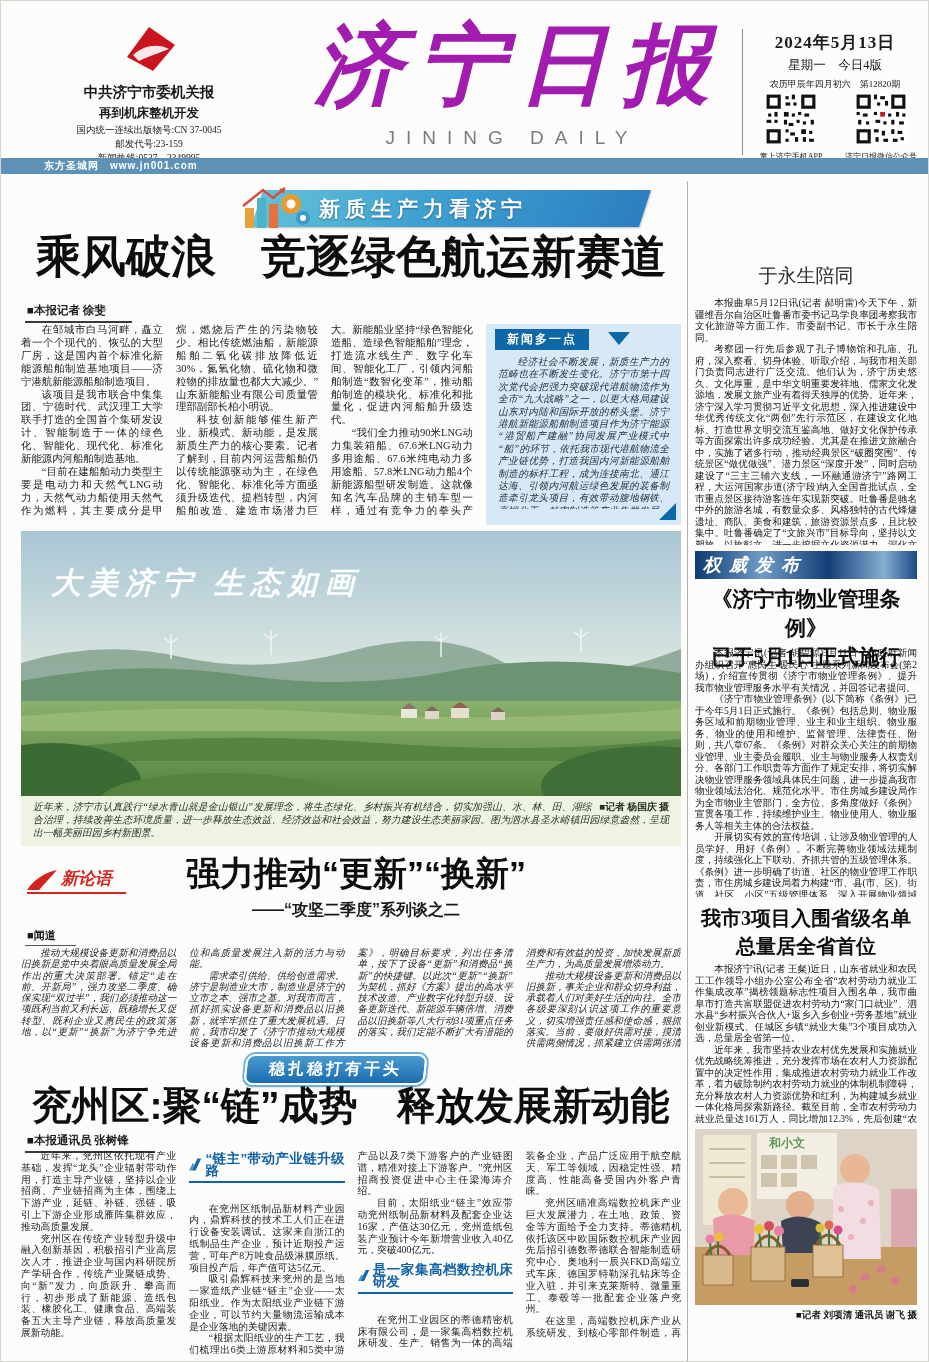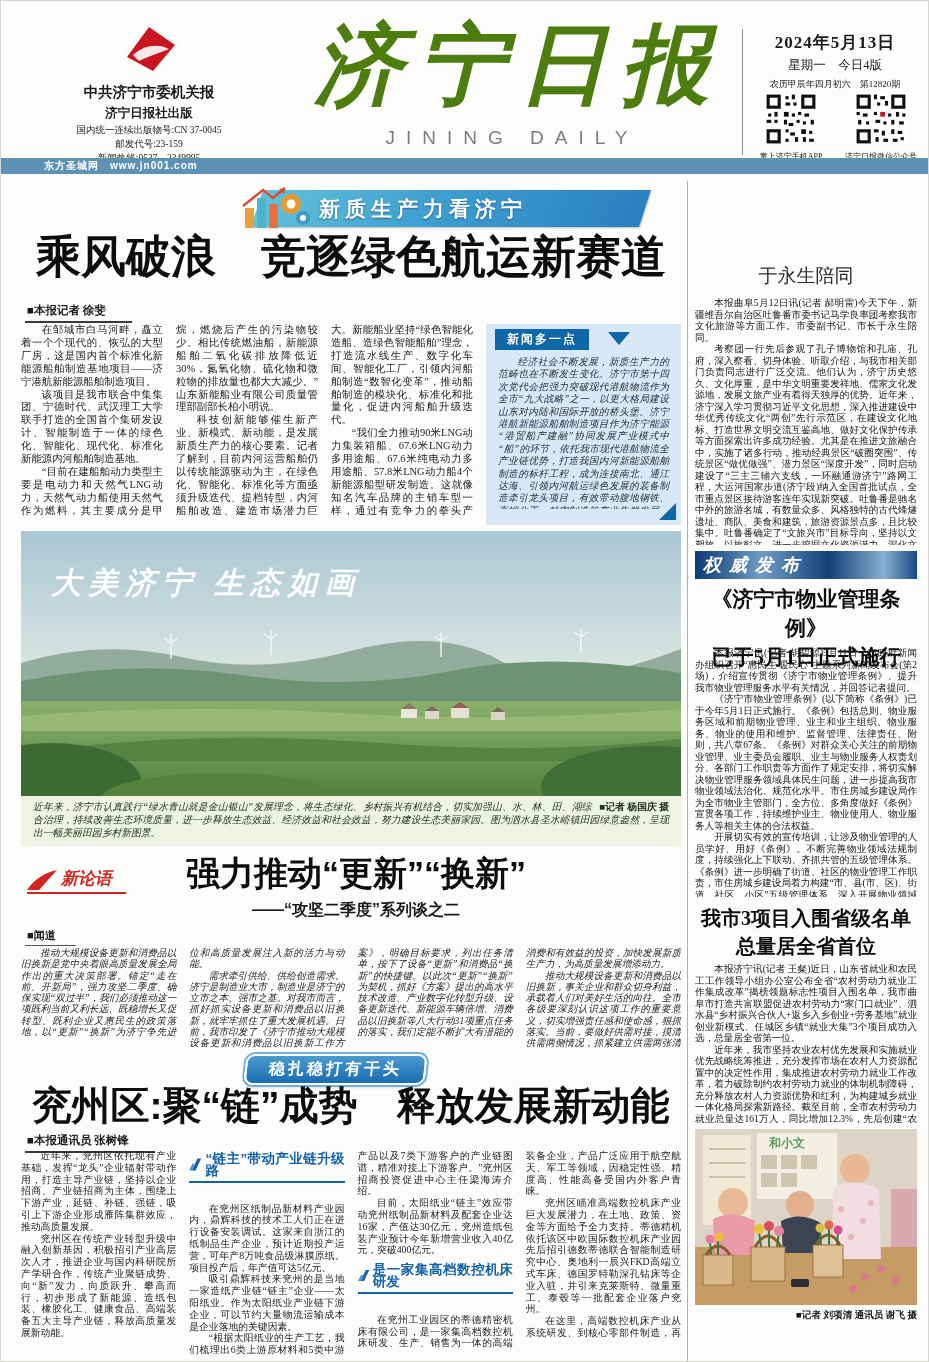--- a/index.html
+++ b/index.html
@@ -10,21 +10,21 @@
   .abs{position:absolute}
   .sans{font-family:"Liberation Sans","DejaVu Sans",sans-serif}
   p{margin:0;text-indent:2em}
 
   
   .agency{left:42px;top:26px;width:212px;text-align:center;line-height:1.5}
   .agency .l1{font-size:14.5px;font-weight:bold;margin-top:4px}
   .agency .l2{font-size:12.5px;font-weight:bold}
   .agency .l3{font-size:9.5px;color:#222}
   .masthead{left:272px;top:2px;width:478px;height:124px;display:flex;justify-content:center;
-            align-items:center;color:#4d7c0f;font-weight:900;font-style:italic;
+            align-items:center;color:#a21caf;font-weight:900;font-style:italic;
             font-size:88px;letter-spacing:14px;text-indent:14px}
   .latin{left:272px;top:126px;width:478px;text-align:center;color:#7d7d7d;
          font-size:19px;letter-spacing:11px;font-weight:500}
   .datebox{left:748px;top:30px;width:172px;text-align:center}
   .datebox .d1{font-size:17px;font-weight:bold;letter-spacing:1px}
   .datebox .d2{font-size:12.5px;margin-top:3px}
   .datebox .d3{font-size:9px;margin-top:4px;color:#222}
   .qrrow{left:752px;top:92px;width:166px;display:flex;justify-content:space-between}
   .qr{width:76px;text-align:center}
   .qr .lab{font-size:8px;margin-top:2px;color:#222}
@@ -116,21 +116,21 @@
 <body>
 
 <div class="page">
 
   <div class="abs agency">
     <svg width="52" height="44" viewBox="0 0 52 44">
       <polygon points="26,0 52,18 30,44 4,30" fill="#c9151f"></polygon>
       <path d="M10 28 C20 18 36 16 46 22 C36 26 24 30 16 34 Z" fill="#fff" opacity="0.9"></path>
     </svg>
     <div class="l1">中共济宁市委机关报</div>
-    <div class="l2">济宁日报社出版</div>
+    <div class="l2">再到机床整机开发</div>
     <div class="l3">国内统一连续出版物号:CN 37-0045</div>
     <div class="l3">邮发代号:23-159</div>
     <div class="l3">新闻热线:0537—2349995</div>
   </div>
 
   <div class="abs masthead">济宁日报</div>
   <div class="abs latin sans">JINING DAILY</div>
   <div class="abs hrule" style="left:741px;top:28px;height:126px"></div>
 
   <div class="abs datebox">

